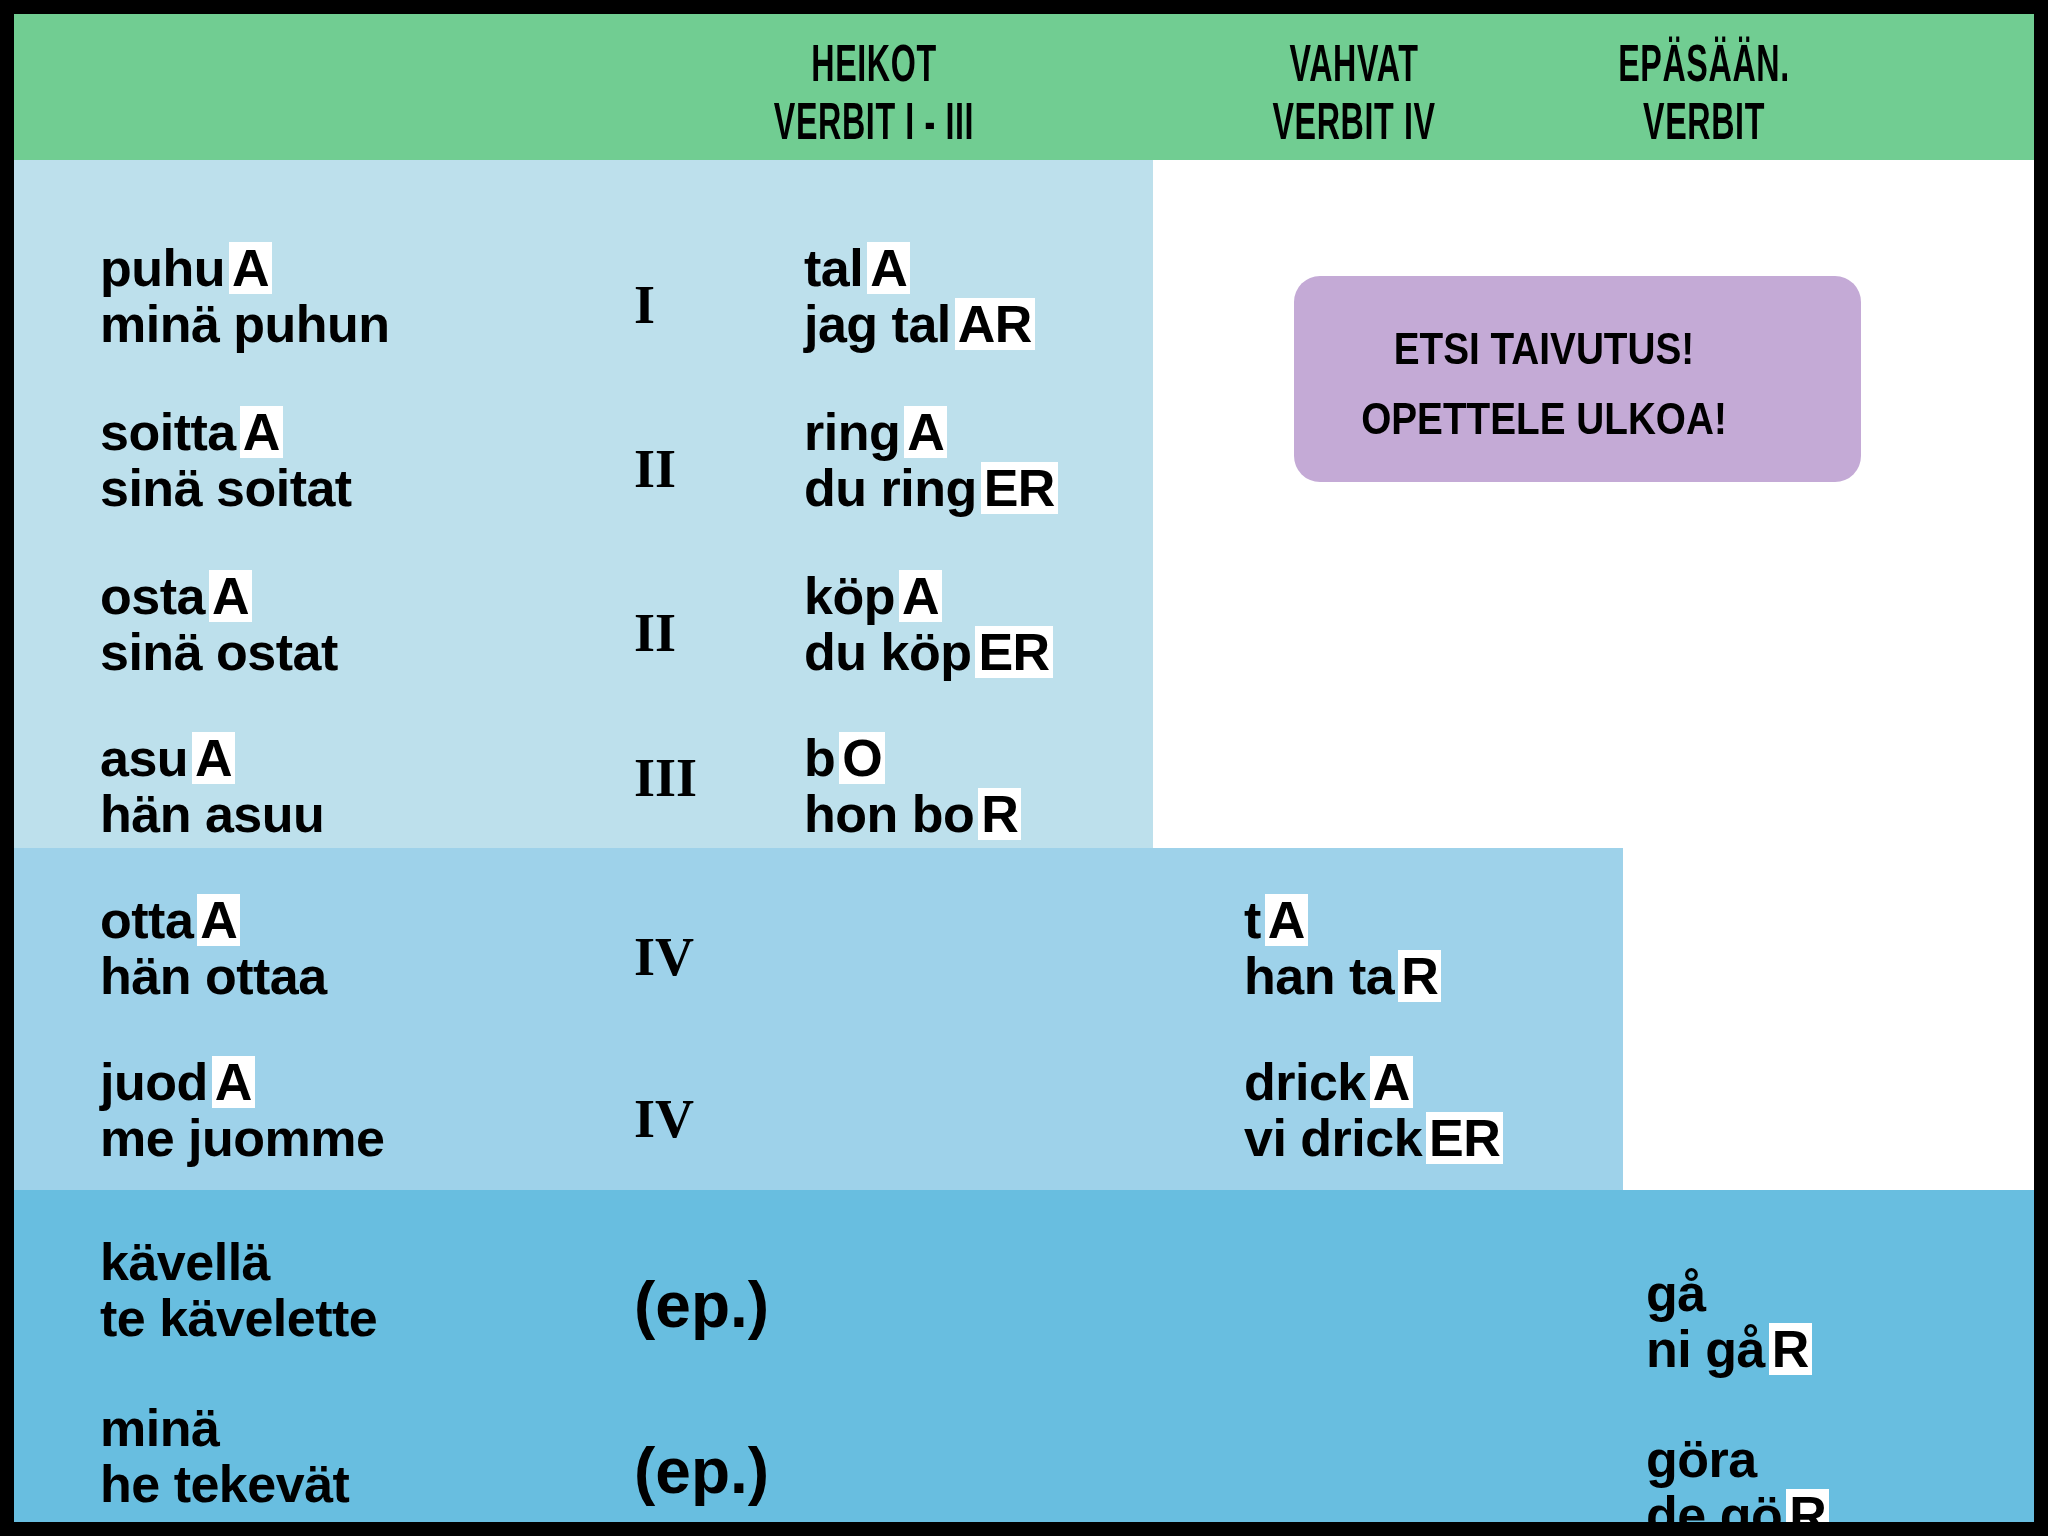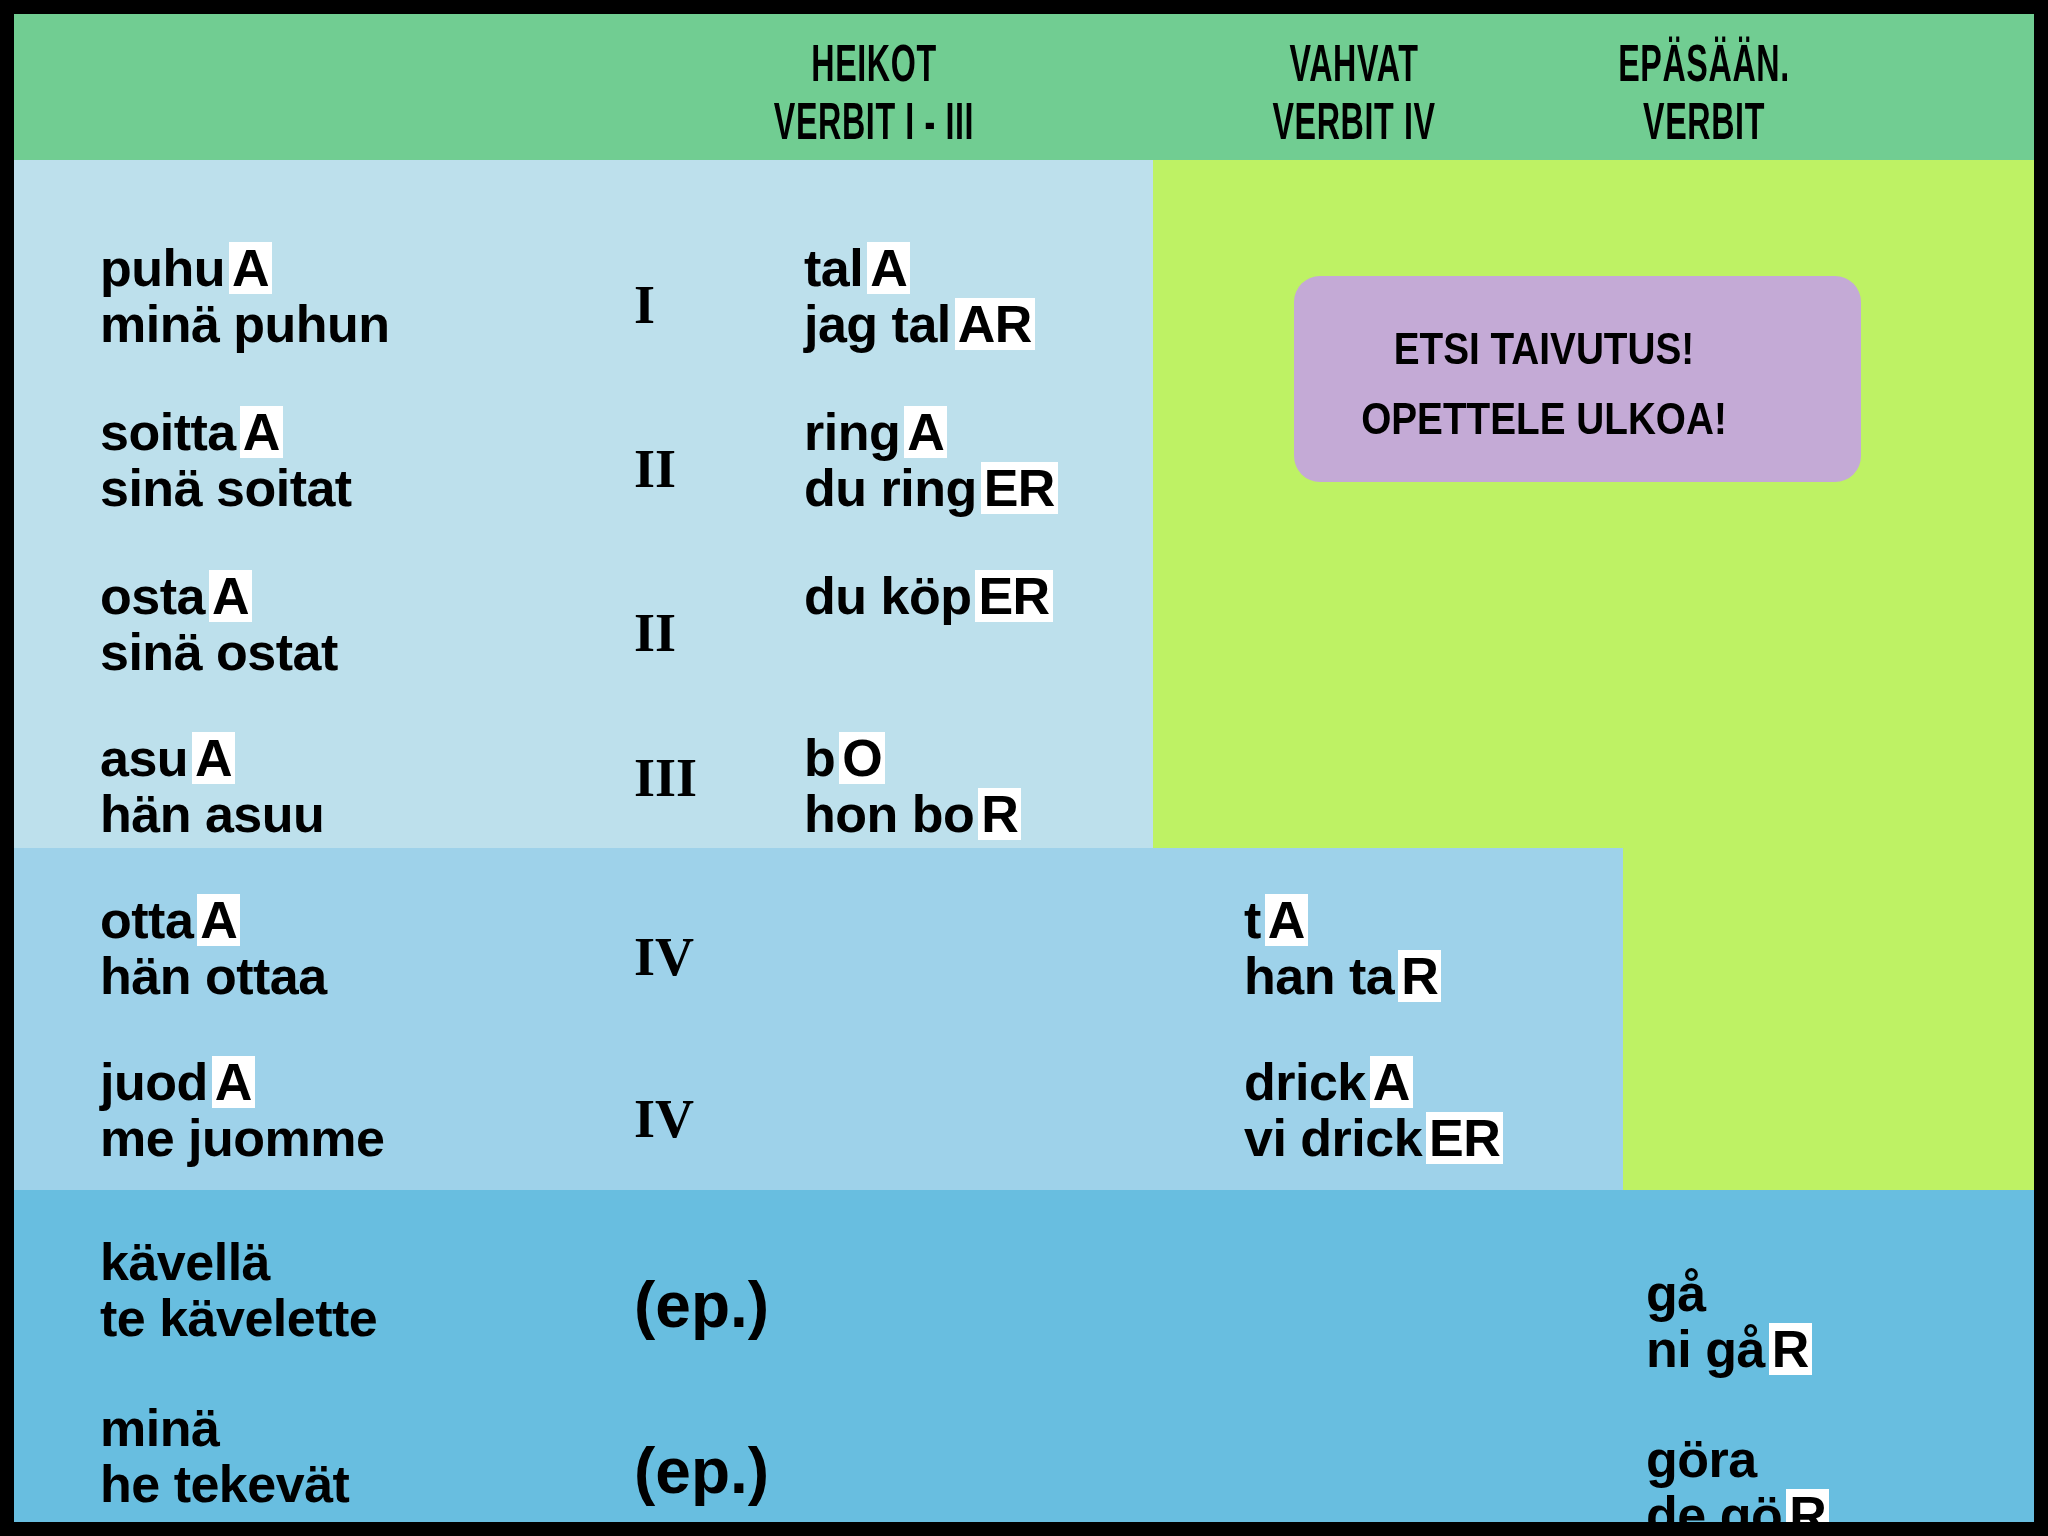--- a/index.html
+++ b/index.html
@@ -1,21 +1,21 @@
 <!DOCTYPE html>
 <html><head>
 <meta charset="utf-8">
 <style>
   html,body{margin:0;padding:0;background:#000;}
   body{width:2048px;height:1536px;overflow:hidden;
        font-family:"Liberation Sans","DejaVu Sans",sans-serif;}
 
   #frame{position:absolute;left:0;top:0;width:2048px;height:1536px;background:#000;}
   #table{position:absolute;left:14px;top:14px;width:2020px;height:1508px;
-         background:#bef264;overflow:hidden;}
+         background:#ffffff;overflow:hidden;}
 
   
   .header{position:absolute;left:0;top:0;width:2020px;height:146px;background:#71cd92;}
   .hcell{position:absolute;top:20px;text-align:center;color:#000;
          font-family:"Liberation Sans","DejaVu Sans",sans-serif;
          font-weight:700;font-size:52px;line-height:1.12;
          transform:scaleX(.62);transform-origin:center top;letter-spacing:1px;
          white-space:nowrap;}
   .hcell span{display:block;}
   #h-weak{left:420px;width:880px;}
@@ -111,20 +111,21 @@
             <span class="ln l2"><span>du ring</span><span class="hi">ER</span></span>
           </div>
           <div class="cellwrap num" style="top: 32px;">II</div>
         </div>
         <div class="row" style="top: 556px;">
           <div class="cellwrap pair fi">
             <span class="ln l1"><span>osta</span><span class="hi">A</span></span>
             <span class="ln l2"><span>sinä ostat</span></span>
           </div>
           <div class="cellwrap pair sv">
+            <span class="ln l1"><span>köp</span><span class="hi">A</span></span>
             <span class="ln l2"><span>du köp</span><span class="hi">ER</span></span>
           </div>
           <div class="cellwrap num" style="top: 32px;">II</div>
         </div>
         <div class="row" style="top: 718px;">
           <div class="cellwrap pair fi">
             <span class="ln l1"><span>asu</span><span class="hi">A</span></span>
             <span class="ln l2"><span>hän asuu</span></span>
           </div>
           <div class="cellwrap pair sv">

